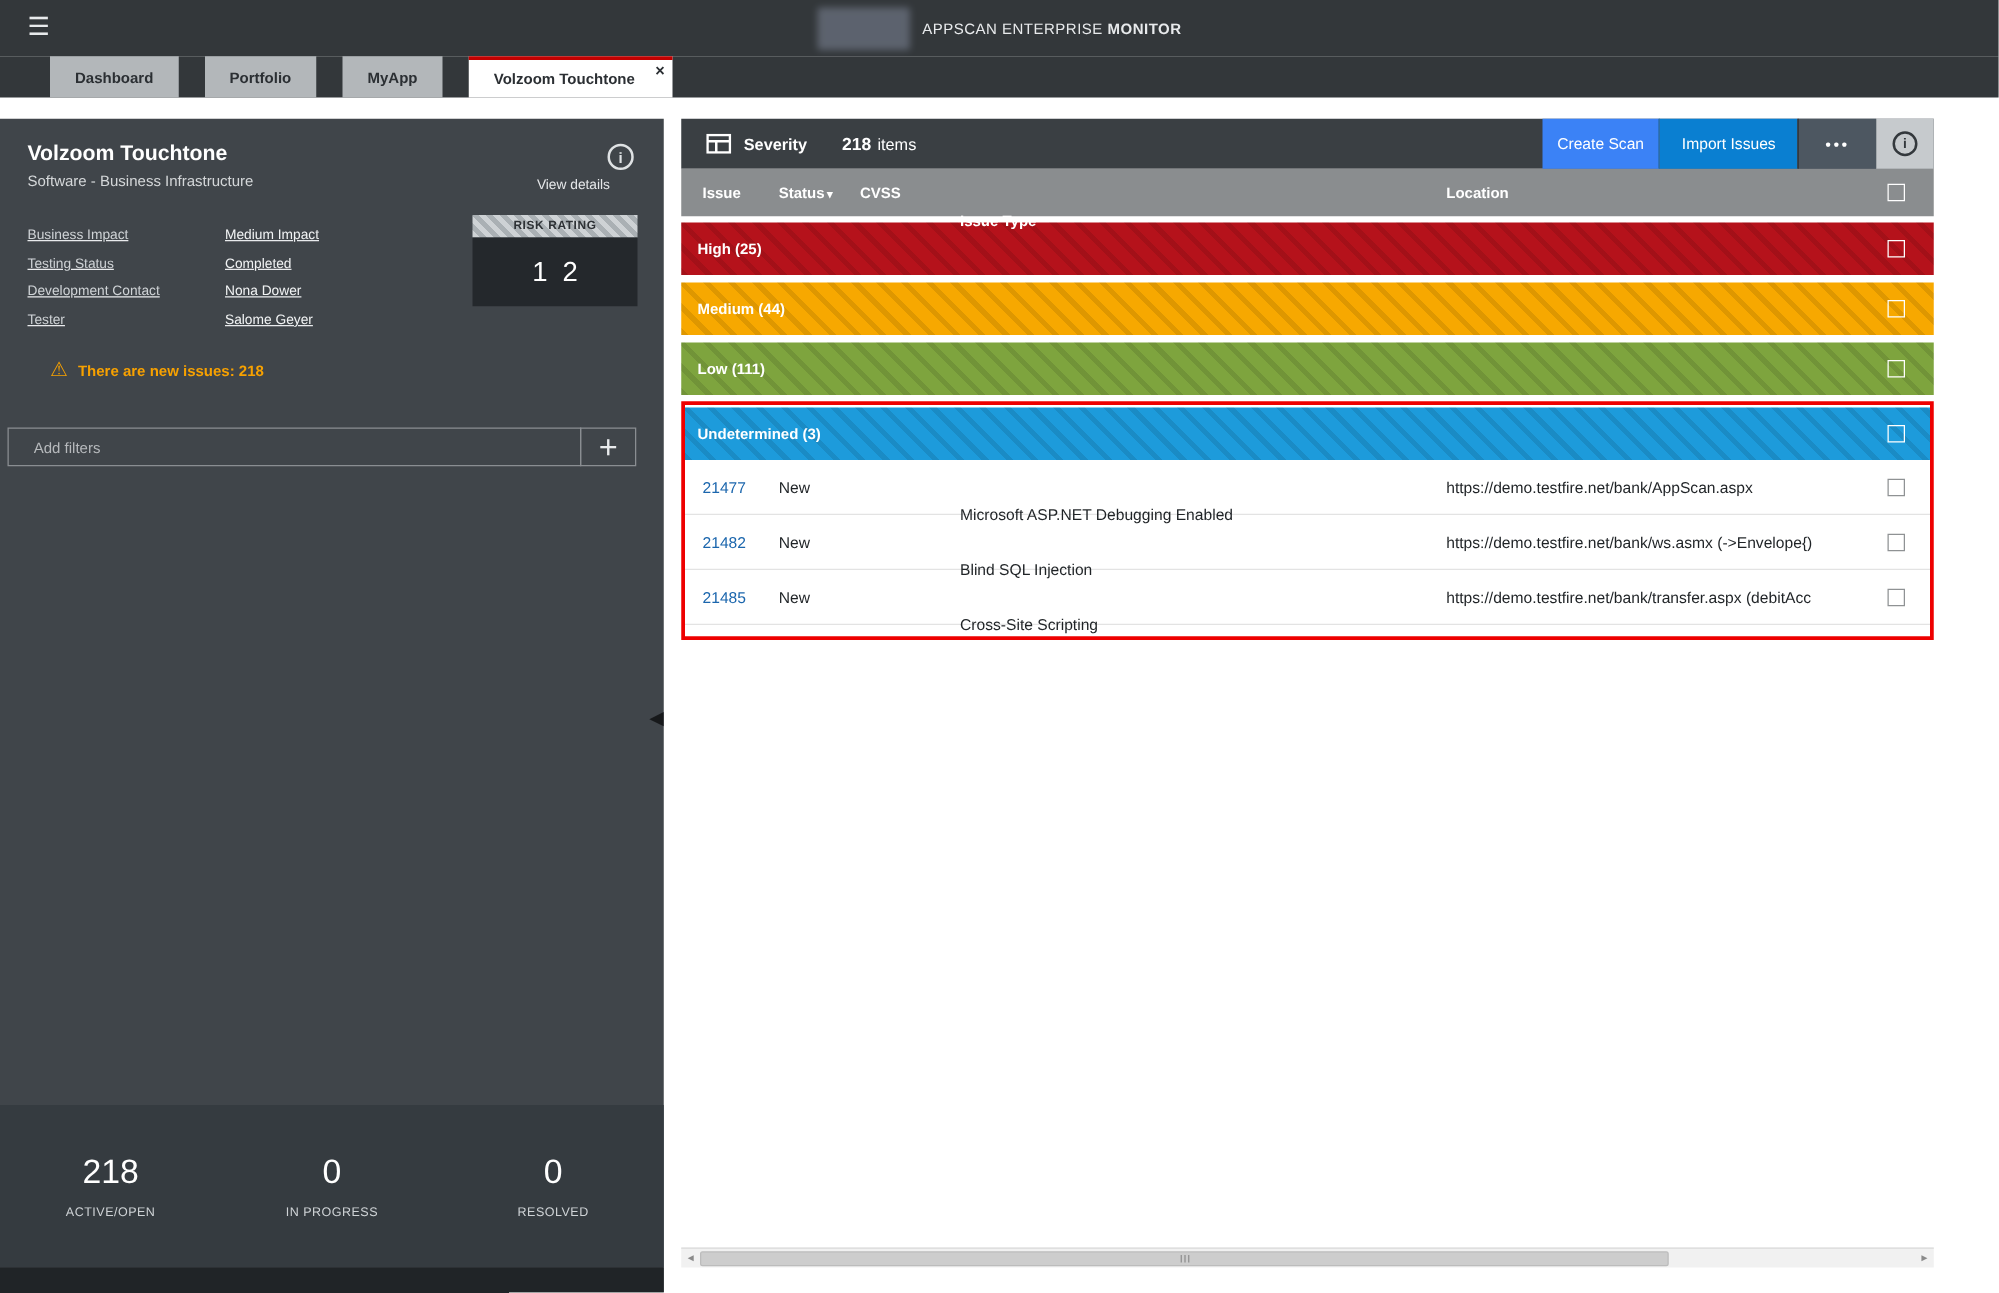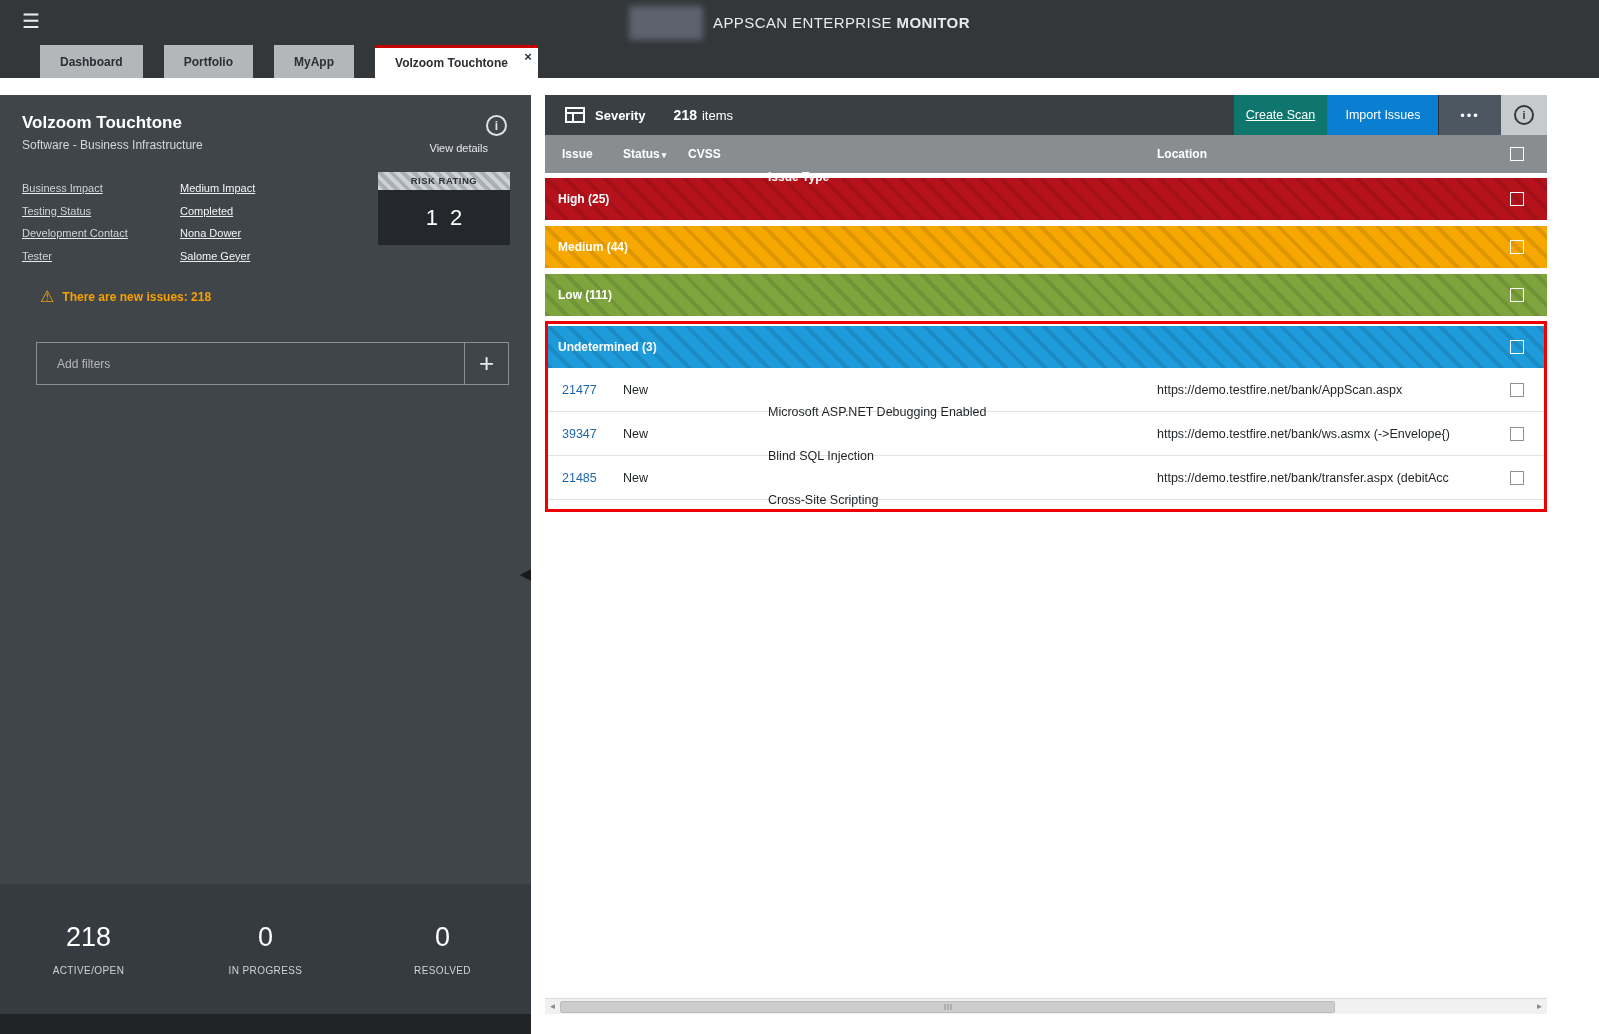--- a/index.html
+++ b/index.html
@@ -8,21 +8,21 @@
     font-family:"Liberation Sans", sans-serif;
     background:#ffffff; position:relative; overflow:hidden;
     color:#222;
   }
   
   .topbar { position:absolute; top:0; left:0; width:100%; height:45px; background:#33373a; }
   .hamburger { position:absolute; left:22px; top:9px; color:#e8eaec; font-size:20px; cursor:pointer; }
   .topbar-center { position:absolute; left:0; top:0; width:100%; height:45px;
     display:flex; align-items:center; justify-content:center; gap:10px; }
   .blur-logo { width:74px; height:34px; background:#8f98ad; opacity:.45; filter:blur(3px); border-radius:2px; }
-  .app-title { color:#e8eaec; font-size:15px; letter-spacing:.4px; }
+  .app-title { color:#e8eaec; font-size:12px; letter-spacing:.4px; }
   .app-title b { font-weight:bold; }
   
   .tabbar { position:absolute; top:45px; left:0; width:100%; height:33px; background:#33373a;
     display:flex; align-items:flex-end; padding-left:40px; gap:21px; }
   .tab { height:33px; padding:13px 20px; background:#b3b7ba; color:#2b2f33; font-weight:bold;
     font-size:12px; display:flex; align-items:center; justify-content:center; cursor:pointer; }
   .tab.active { background:#ffffff; border-top:3px solid #c40000; position:relative; padding-right:30px; }
   .tab-close { position:absolute; top:1px; right:6px; font-size:13px; font-weight:bold; color:#2b2f33; cursor:pointer; }
   
   .left-panel { position:absolute; left:0; top:95px; width:531px; bottom:0; background:#40454a; color:#e9ebed; }
@@ -37,21 +37,21 @@
   .lp-field .fl { width:158px; color:#cfd3d6; }
   .lp-field .fv { color:#f2f4f5; }
   .risk-block { position:absolute; top:77px; right:21px; width:132px; }
   .risk-head { height:18px; font-size:9.5px; font-weight:bold; color:#2e3236; text-align:center; line-height:18px;
     background:repeating-linear-gradient(45deg,#ced2d5 0 4px,#aab0b4 4px 8px); letter-spacing:.5px; }
   .risk-value { height:55px; background:#24282c; color:#fff; font-size:22px;
     display:flex; align-items:center; justify-content:center; letter-spacing:12px; padding-left:12px; }
   .lp-warning { position:absolute; top:194px; left:40px; display:flex; align-items:center; gap:8px; }
   .warn-icon { color:#f7a100; font-size:16px; line-height:1; }
   .warn-text { color:#f7a100; font-size:12px; font-weight:bold; }
-  .lp-filters { position:absolute; top:247px; left:36px; right:22px; height:43px; display:flex; }
+  .lp-filters { position:absolute; top:247px; left:6px; right:22px; height:31px; display:flex; }
   .filters-input { flex:1; background:transparent; border:1px solid #8a8e92; color:#c3c7ca;
     font-size:12px; padding:0 20px; font-family:"Liberation Sans",sans-serif; outline:none; }
   .filters-input::placeholder { color:#b6b9bc; opacity:1; }
   .filters-plus { width:45px; margin-left:-1px; border:1px solid #8a8e92; background:transparent;
     color:#e9ebed; font-size:26px; font-weight:300; display:flex; align-items:center; justify-content:center; cursor:pointer; }
   .lp-collapse { position:absolute; top:470px; right:0px; color:#17191b; font-size:15px; cursor:pointer; }
   .lp-stats { position:absolute; left:0; right:0; bottom:20px; height:130px; background:#353b40;
     display:flex; align-items:center; }
   .stat { flex:1; text-align:center; }
   .stat .sv { font-size:27px; color:#fff; }
@@ -59,21 +59,21 @@
   .lp-bottomstrip { position:absolute; left:0; right:0; bottom:0; height:20px; background:#202427; }
   
   .right-panel { position:absolute; left:545px; top:95px; width:1002px; height:919px; background:#fff; }
   .toolbar { height:40px; background:#3a3f43; display:flex; align-items:center; color:#fff; }
   .gb-icon { margin-left:20px; display:flex; }
   .gb-label { font-size:13px; font-weight:bold; margin-left:10px; }
   .gb-count { font-size:14px; font-weight:bold; margin-left:28px; }
   .gb-count-label { font-size:13px; margin-left:5px; font-weight:normal; }
   .tb-btn { height:40px; display:flex; align-items:center; justify-content:center;
     color:#fff; font-size:12.5px; cursor:pointer; }
-  .btn-create { margin-left:auto; width:93px; background:#0f766e;text-decoration:underline; }
+  .btn-create { margin-left:auto; width:93px; background:#3b82f6; }
   .btn-import { width:111px; background:#0a7fd1; border-left:1px solid #2b6ea8;text-align:center; }
   .btn-more { width:63px; background:#4d5761; border-left:1px solid #2e3236; letter-spacing:2px; font-size:13px; }
   .btn-info { width:46px; background:#c6cacd; }
   .btn-info .circle-i { width:20px; height:20px; border:2px solid #33383c; border-radius:50%;
     color:#33383c; font-weight:bold; font-size:11px; display:flex; align-items:center; justify-content:center; }
   
   .thead { height:38px; background:#8a8d8f; display:flex; align-items:center;
     color:#fff; font-weight:bold; font-size:12px; padding-left:17px; }
   .col-issue { width:61px; }
   .col-status { width:65px; }
@@ -245,21 +245,21 @@
     <div class="issue-row">
       <span class="col-issue issue-id">21477</span>
       <span class="col-status">New</span>
       <span class="col-cvss"></span>
       <span class="col-type">Microsoft ASP.NET Debugging Enabled</span>
       <span class="col-loc">https://demo.testfire.net/bank/AppScan.aspx</span>
       <span class="cb dark"></span>
     </div>
 
     <div class="issue-row">
-      <span class="col-issue issue-id">39347</span>
+      <span class="col-issue issue-id">21482</span>
       <span class="col-status">New</span>
       <span class="col-cvss"></span>
       <span class="col-type">Blind SQL Injection</span>
       <span class="col-loc">https://demo.testfire.net/bank/ws.asmx (-&gt;Envelope{)</span>
       <span class="cb dark"></span>
     </div>
 
     <div class="issue-row">
       <span class="col-issue issue-id">21485</span>
       <span class="col-status">New</span>

